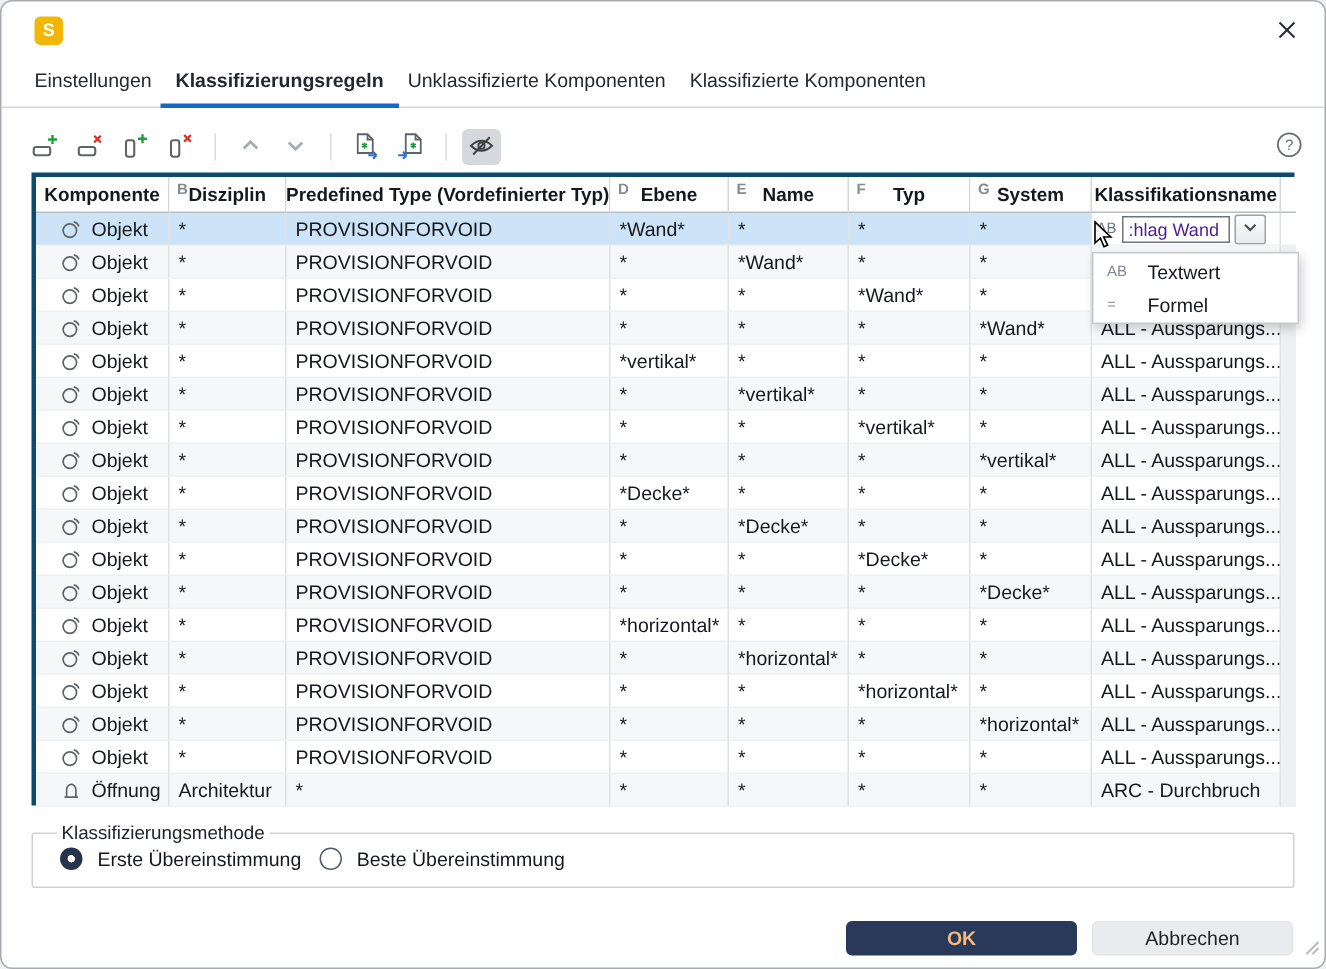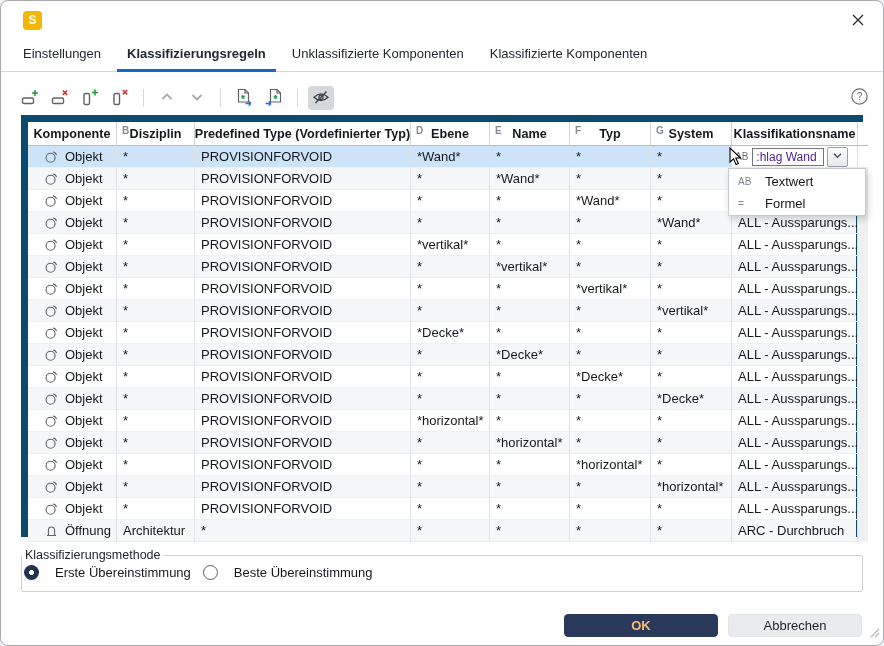--- a/index.html
+++ b/index.html
@@ -7,34 +7,34 @@
   body{width:884px;height:646px;font-family:"Liberation Sans",sans-serif;background:#eef0f2}
   .dialog{position:relative;width:884px;height:646px;background:#fff;border:1px solid #a8acb1;border-radius:8px;overflow:hidden}
 
   
   .titlebar{position:absolute;top:0;left:0;right:0;height:38px;display:flex;align-items:center;padding:0 16px 0 22px}
   .logo{width:19px;height:19px;border-radius:4px;background:var(--logo-yellow,#f2b705);color:#fff;font-weight:bold;font-size:12px;display:flex;align-items:center;justify-content:center;flex:0 0 auto}
   .title{margin-left:11px;font-size:13px;font-weight:600;color:#20252c;white-space:nowrap}
   .close-btn{position:absolute;right:16px;top:11px;width:18px;height:18px;display:flex;align-items:center;justify-content:center;background:none;border:none;padding:0}
 
   
-  .tabs{position:absolute;top:38px;left:0;right:0;height:33px;display:flex;align-items:flex-end;gap:26px;padding-left:22px;border-bottom:1px solid #d3d6da}
+  .tabs{position:absolute;top:38px;left:0;right:0;height:33px;display:flex;align-items:flex-end;gap:16px;padding-left:22px;border-bottom:1px solid #d3d6da}
   .tab{position:relative;font-size:13px;color:#23282f;padding-bottom:10px;white-space:nowrap}
   .tab.active{font-weight:700}
   .tab.active::after{content:"";position:absolute;left:-10px;right:-10px;bottom:-1px;height:3px;background:var(--accent-blue,#1568c8)}
 
   
   .toolbar{position:absolute;top:84px;left:16px;height:26px;display:flex;align-items:center;gap:4px}
   .tbtn{width:26px;height:24px;border-radius:4px;display:flex;align-items:center;justify-content:center;background:none;border:none;padding:0}
   .tbtn.pressed{background:#d5d9de}
   .tsep{width:1px;height:18px;background:#d7dadd;margin:0 6px}
   .help-btn{position:absolute;top:87px;right:14px;width:20px;height:20px;display:flex;align-items:center;justify-content:center;background:none;border:none;padding:0}
 
   
-  .table{position:absolute;top:114px;left:20px;width:842px;height:422px;border:7px solid #0c4a6e;background:#fff;font-size:13px;color:#15181d}
+  .table{position:absolute;top:114px;left:20px;width:842px;height:422px;border:3px solid #0c4a6e;background:#fff;font-size:13px;color:#15181d}
   .thead,.trow{display:grid;grid-template-columns:89px 78px 216px 79px 80px 81px 81px 126px 10px}
   .thead{height:24px}
   .th{position:relative;border-right:1px solid #d4d7da;border-bottom:1px solid #b9bdc2;display:flex;align-items:center;justify-content:center;font-weight:600;font-size:12.6px;white-space:nowrap;overflow:hidden;background:#fff}
   .th:last-child{border-right:none}
   .col-letter{position:absolute;left:5px;top:3px;font-size:10px;font-weight:600;color:#858b93}
   .trow{height:22px;background:#fff}
   .trow:nth-child(even){background:#f6f7f9}
   .trow.selected{background:var(--selection-blue,#cce3f8)}
   .td{border-right:1px solid #dfe1e4;border-bottom:1px solid #eef0f2;padding:0 6px;display:flex;align-items:center;white-space:nowrap;overflow:hidden}
   .td:last-child{border-right:none}
@@ -49,24 +49,24 @@
   .editor-input{width:72px;height:18px;border:1px solid #70757a;font-family:"Liberation Sans",sans-serif;font-size:12px;padding:0 3px;color:#4c1d95}
   .combo-btn{width:21px;height:20px;border:1px solid #9aa0a6;border-radius:2px;background:linear-gradient(#fdfdfd,#e7e9ec);display:flex;align-items:center;justify-content:center;padding:0}
 
   
   .type-menu{position:absolute;left:727px;top:167px;width:138px;background:#fff;border:1px solid #c6c9cd;box-shadow:2px 3px 7px rgba(0,0,0,.18);z-index:5;padding:1px 0}
   .menu-item{height:22px;display:flex;align-items:center;gap:9px;padding:0 9px;font-size:13px;color:#15181d}
   .menu-glyph{width:18px;font-size:10px;color:#80868e}
   .cursor-overlay{position:absolute;left:728px;top:146px;z-index:6;pointer-events:none}
 
   
-  fieldset.method{position:absolute;left:20px;top:547px;width:842px;height:44px;border:1px solid #cdd0d4;border-radius:2px;margin:0;padding:0 0}
+  fieldset.method{position:absolute;left:20px;top:547px;width:842px;height:44px;border:1px solid #cdd0d4;border-radius:2px;margin:0;padding:0 16px}
   fieldset.method legend{font-size:12.5px;color:#20242b;padding:0 3px}
   .options{display:flex;align-items:center;gap:12px;margin-top:3px;margin-left:2px}
-  .option{display:flex;align-items:center;gap:16px;font-size:13px;color:#15181d}
+  .option{display:flex;align-items:center;gap:10px;font-size:13px;color:#15181d}
   .radio{width:15px;height:15px;border-radius:50%;border:1.4px solid #565c66;background:#fff;flex:0 0 auto}
   .radio.checked{border:none;background:radial-gradient(circle,#fff 0 2.4px,#26334d 2.6px)}
 
   
   .btn{position:absolute;top:613px;height:23px;border-radius:4px;font-family:"Liberation Sans",sans-serif;font-size:13px;display:flex;align-items:center;justify-content:center;padding:0}
   .btn-ok{left:563px;width:154px;background:var(--primary-navy,#28395a);color:#fdba74;font-weight:600;border:1px solid var(--primary-navy,#28395a)}
   .btn-cancel{left:727px;width:134px;background:#e9ebee;color:#1d2127;border:1px solid #e2e4e7}
   .grip{position:absolute;right:3px;bottom:3px;pointer-events:none}
 </style>
 </head>

